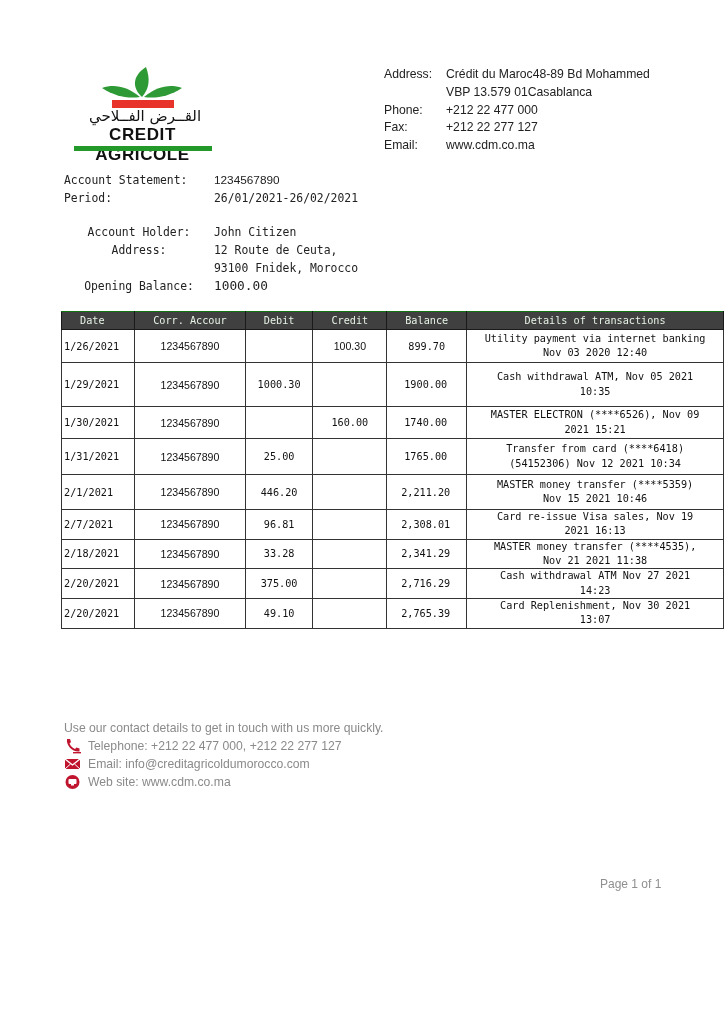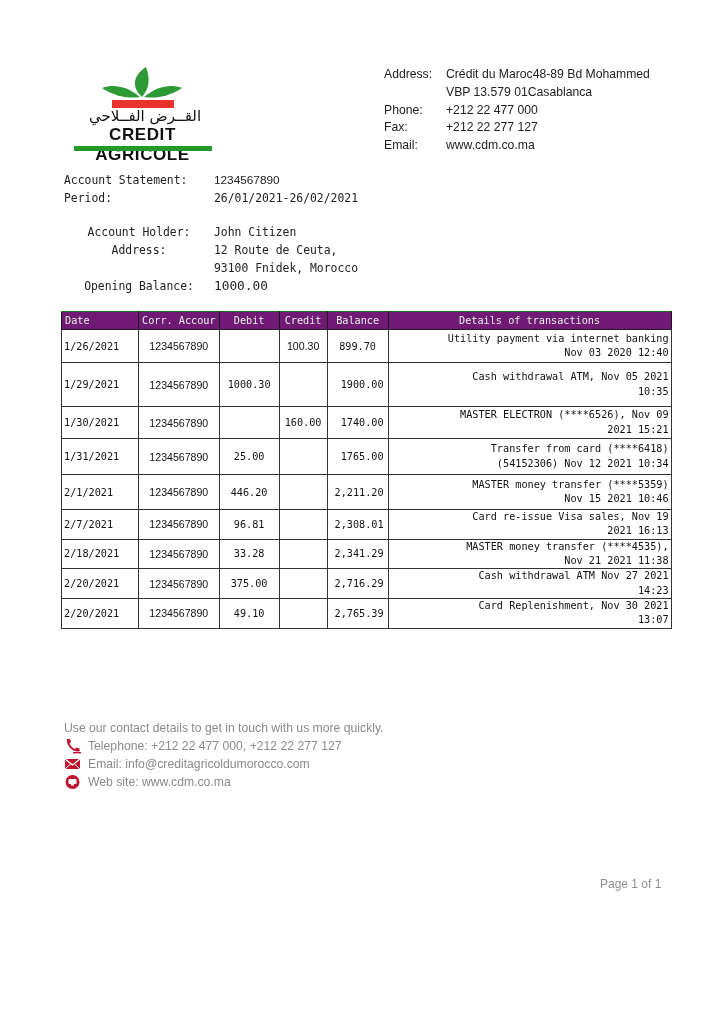--- a/index.html
+++ b/index.html
@@ -19,26 +19,26 @@
   .bank .lbl { width:62px; }
 
   
   .info { position:absolute; left:64px; font-size:11.4px; line-height:18px; color:#222; }
   .info .row { display:flex; }
   .info .lbl { width:150px; }
   .info .big { font-size:12.8px; font-weight:500; }
 
   
   table.tx { position:absolute; left:61px; top:311px; border-collapse:collapse; font-size:10.2px; color:#111; }
-  table.tx th { background:#701a75; color:#e6f3e6; font-weight:normal; height:17px; padding:0 3px; border:1.5px solid #1a1a1a; border-top:1.5px solid #127312; white-space:nowrap; overflow:hidden; }
+  table.tx th { background:#404040; color:#e6f3e6; font-weight:normal; height:17px; padding:0 18px; border:1.5px solid #1a1a1a; border-top:1.5px solid #127312; white-space:nowrap; overflow:hidden; }
   table.tx td { border:1.5px solid #333; padding:0 2px; vertical-align:middle; }
   table.tx th.l { text-align:left; }
   table.tx td.c { text-align:center; }
-  table.tx td.r { text-align:right; padding-right:4px;margin-left:36px; }
-  table.tx td.det { text-align:right; line-height:14.3px; padding:0 2px; }
+  table.tx td.r { text-align:center; padding-right:4px;margin-left:36px; }
+  table.tx td.det { text-align:center; line-height:14.3px; padding:0 2px; }
   .acct { font-family:"Liberation Sans", sans-serif; font-size:10.6px; }
 
   
   .contact { position:absolute; left:64px; top:719px; font-size:12.2px; color:#8a8a8a; line-height:18px; }
   .contact .row { display:flex; align-items:center; }
   .contact .ico { width:18px; height:16px; margin-right:6px; display:inline-block; position:relative; }
   .page-num { position:absolute; left:600px; top:877px; font-size:12px; color:#8f8f8f; }
 </style>
 </head>
 <body>

